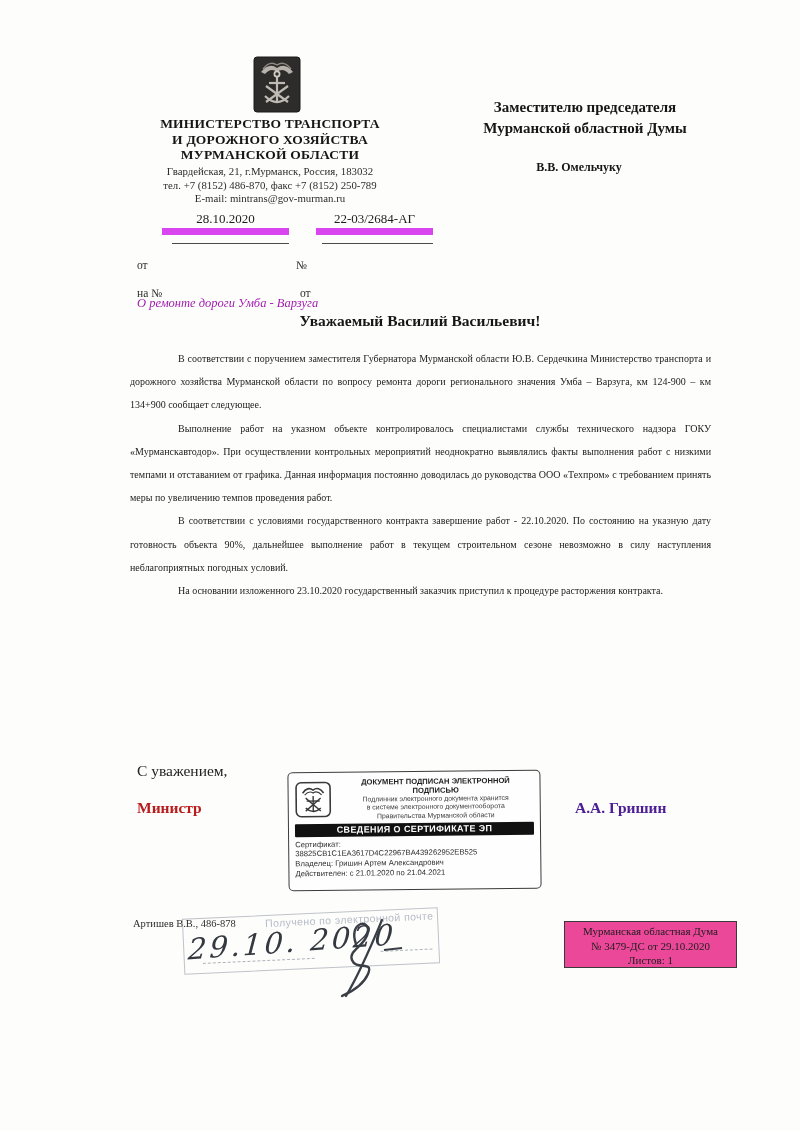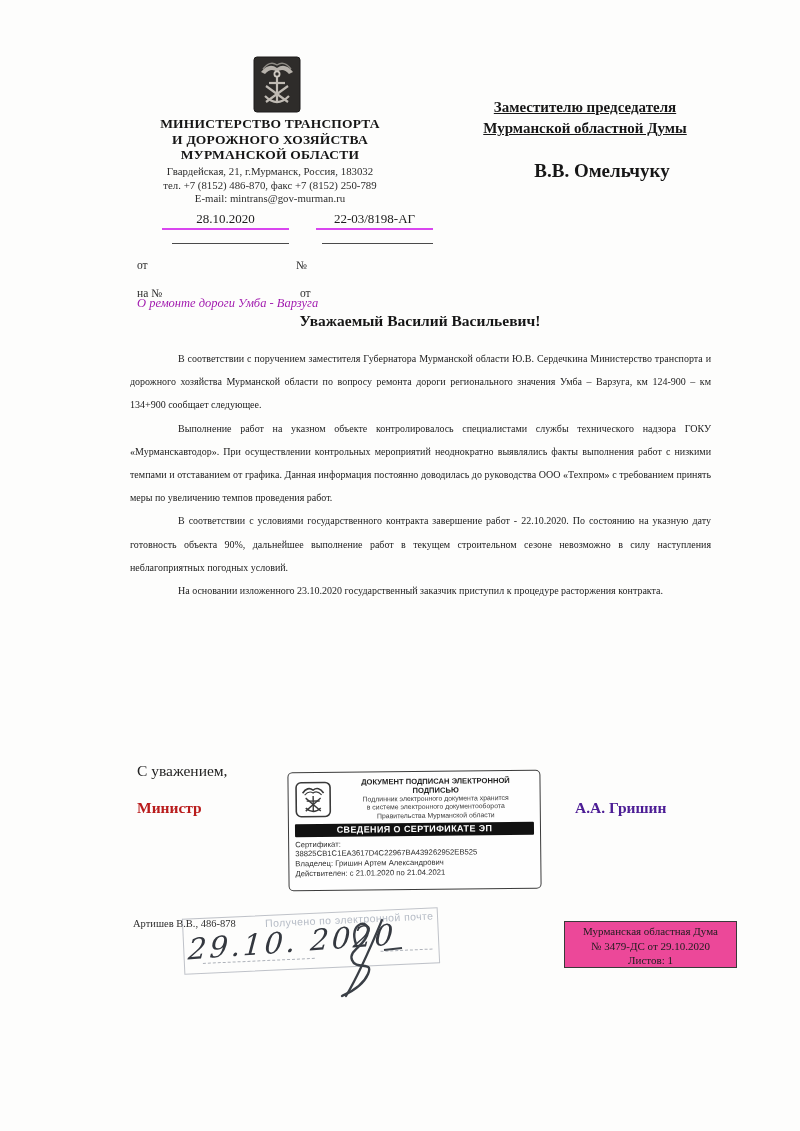--- a/index.html
+++ b/index.html
@@ -18,32 +18,32 @@
     left:110px; top:116px; width:320px; text-align:center;
     font-weight:bold; font-size:13.5px; line-height:15.5px; color:#161616;
     letter-spacing:.2px;
   }
   .address {
     left:110px; top:165px; width:320px; text-align:center;
     font-size:10.8px; line-height:13.5px; color:#2c2c2c;
   }
   .recipient {
     left:435px; top:97px; width:300px; text-align:center;
-    font-weight:bold; font-size:15px; line-height:21px; color:#161616;text-decoration:underline;
+    font-weight:bold; font-size:15px; line-height:21px; color:#161616;
   }
   .recipient-name {
-    left:452px; top:160px; width:300px; text-align:center;
-    font-weight:bold; font-size:19px; color:#161616;
+    left:429px; top:160px; width:300px; text-align:center;
+    font-weight:bold; font-size:12px; color:#161616;
   }
 
   
   .ref-label { font-size:11.5px; color:#2a2a2a;margin-top:44px; }
   .ref-value {
     font-size:13px; color:#1d1d1d; text-align:center;
-    border-bottom:2px solid #d946ef; padding-bottom:1px;
+    border-bottom:7px solid #d946ef; padding-bottom:1px;
   }
   .ref-line { border-bottom:1px solid #4a4a4a; height:15px; }
   .subject { left:137px; top:264px; font-style:italic; font-size:12.5px; color:#a21caf;margin-top:32px; }
 
   
   .salutation {
     left:130px; top:312px; width:580px; text-align:center;
     font-weight:bold; font-size:15.5px; color:#161616;
   }
   .body-text { left:130px; top:347px; width:581px; }
@@ -137,21 +137,21 @@
 
   <div class="abs recipient">
     <div>Заместителю председателя</div>
     <div>Мурманской областной Думы</div>
   </div>
   <div class="abs recipient-name">В.В. Омельчуку</div>
 
   <span class="abs ref-label" style="left:137px; top:215px;">от</span>
   <span class="abs ref-value" style="left:162px; top:211px; width:127px;">28.10.2020</span>
   <span class="abs ref-label" style="left:296px; top:215px;">№</span>
-  <span class="abs ref-value" style="left:316px; top:211px; width:117px;">22-03/8198-АГ</span>
+  <span class="abs ref-value" style="left:316px; top:211px; width:117px;">22-03/2684-АГ</span>
 
   <span class="abs ref-label" style="left:137px; top:243px;">на №</span>
   <span class="abs ref-line" style="left:172px; top:229px; width:117px;"></span>
   <span class="abs ref-label" style="left:300px; top:243px;">от</span>
   <span class="abs ref-line" style="left:322px; top:229px; width:111px;"></span>
 
   <div class="abs subject">О ремонте дороги Умба - Варзуга</div>
 
   <div class="abs salutation">Уважаемый Василий Васильевич!</div>
   <div class="abs body-text">

